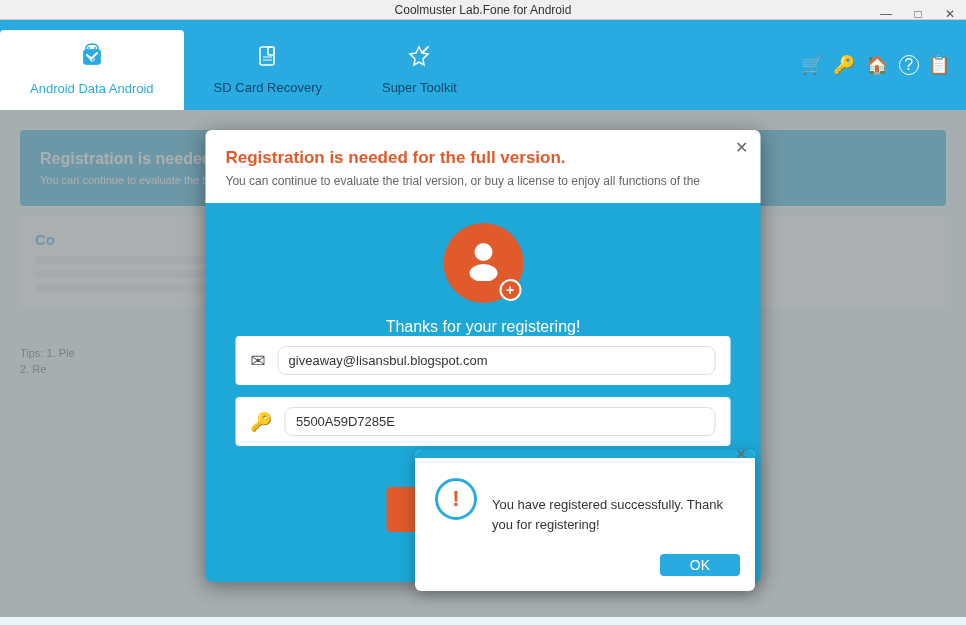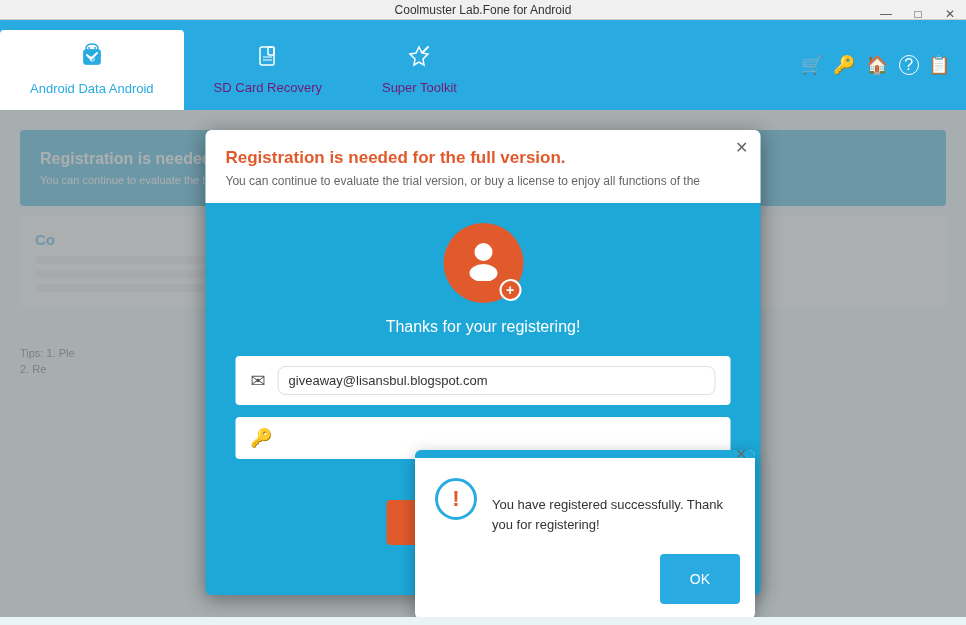--- a/index.html
+++ b/index.html
@@ -62,21 +62,21 @@
       font-size: 10px;
       color: white;
     }
     .nav-tabs {
       display: flex;
       align-items: flex-end;
       flex: 1;
     }
     .nav-tab {
       padding: 8px 30px 10px;
-      color: #701a75;
+      color: #0c4a6e;
       font-size: 13px;
       cursor: pointer;
       display: flex;
       flex-direction: column;
       align-items: center;
       gap: 5px;
       height: 80px;
       justify-content: center;
     }
     .nav-tab.active {
@@ -198,21 +198,20 @@
       display: flex;
       align-items: center;
       justify-content: center;
       font-size: 14px;
       font-weight: bold;
     }
 
     .thanks-text {
       color: white;
       font-size: 16px;
-      margin-bottom: 20px;
     }
 
     .input-row {
       display: flex;
       align-items: center;
       background: white;
       border-radius: 4px;
       padding: 10px 15px;
       width: 100%;
       margin-bottom: 12px;
@@ -308,21 +307,21 @@
     .success-dialog-footer {
       padding: 5px 15px 15px;
       display: flex;
       justify-content: flex-end;
     }
     .ok-btn {
       background: #29abe2;
       color: white;
       border: none;
       border-radius: 4px;
-      padding: 17px 30px;
+      padding: 3px 30px;
       font-size: 14px;
       cursor: pointer;
     }
   </style>
 </head>
 <body>
 
 <div class="title-bar">
   <span>Coolmuster Lab.Fone for Android</span>
   <div class="title-bar-controls">
@@ -423,20 +422,21 @@
 
       <div class="thanks-text">Thanks for your registering!</div>
 
       <div class="input-row">
         <span class="input-icon">✉</span>
         <div class="input-field-bg">giveaway@lisansbul.blogspot.com</div>
       </div>
 
       <div class="input-row">
         <span class="input-icon">🔑</span>
+        <div class="input-field-bg">5500A59D7285E</div>
       </div>
 
       <div class="reg-modal-note">If you have any questions</div>
 
       <button class="register-btn">Register</button>
     </div>
   </div>
 
   <div class="success-dialog">
     <div class="success-dialog-header">

